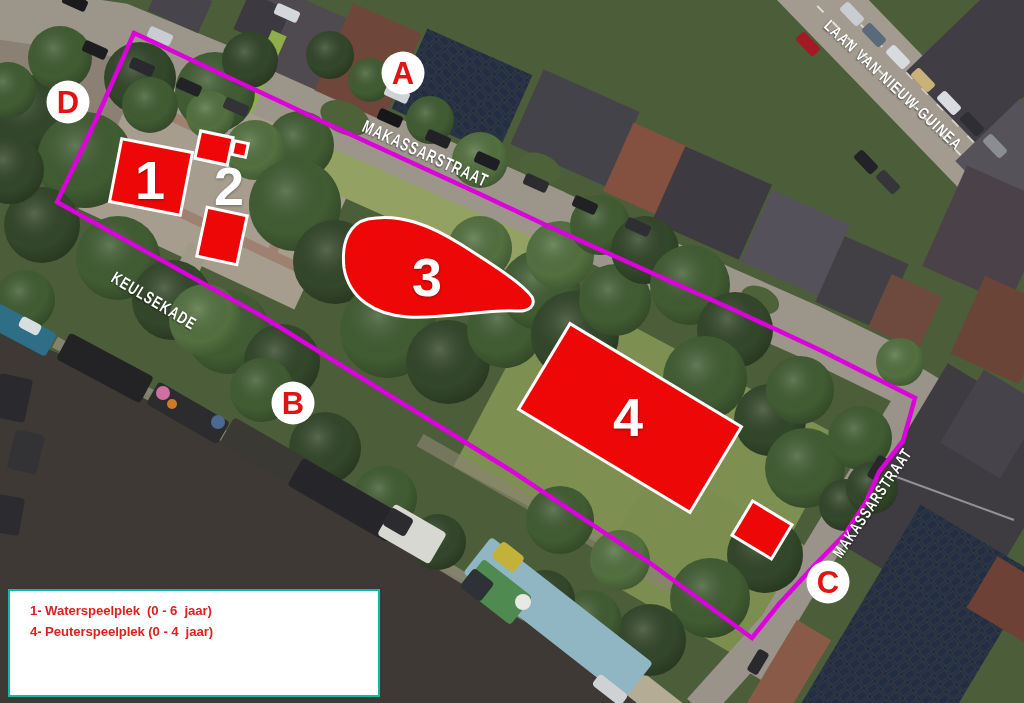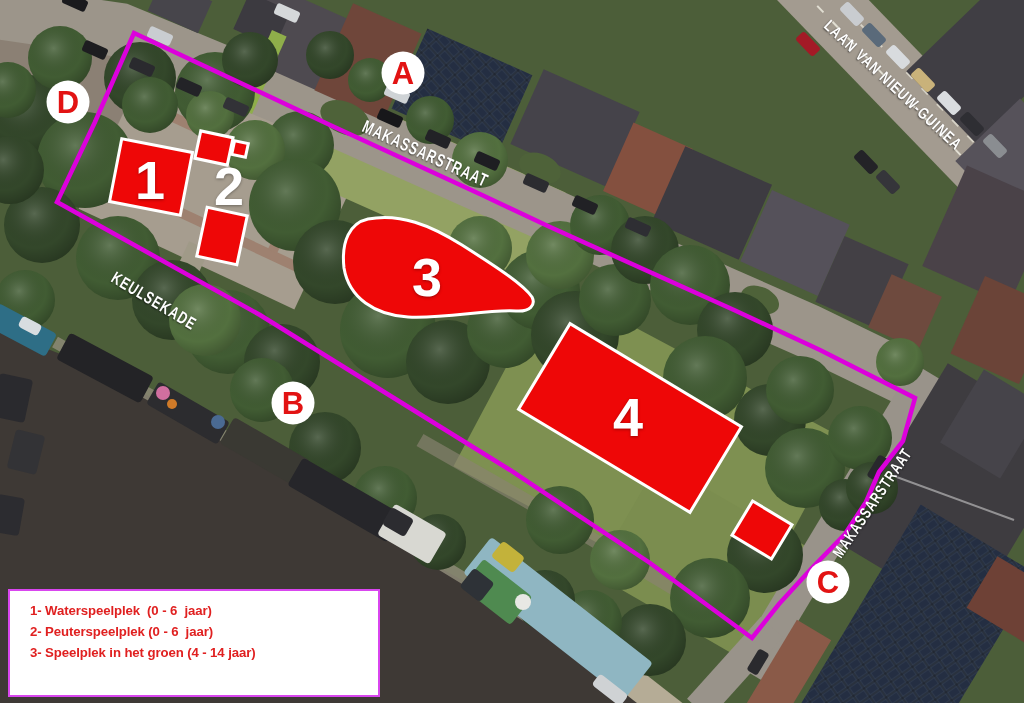--- a/index.html
+++ b/index.html
@@ -5,21 +5,21 @@
   html,body{margin:0;padding:0;background:#222;}
   #stage{position:relative;width:1024px;height:703px;overflow:hidden;
          font-family:"Liberation Sans",sans-serif;background:#50633c;}
   #scene{position:absolute;left:0;top:0;}
   .num-label{font-family:"Liberation Sans",sans-serif;font-weight:bold;
              text-shadow:0 1px 3px rgba(0,0,0,.35);}
   .st-label{font-family:"Liberation Sans",sans-serif;font-weight:bold;
             text-shadow:0 1px 2px rgba(0,0,0,.6);}
   .mk-letter{font-family:"Liberation Sans",sans-serif;font-weight:bold;}
   #legend{position:absolute;left:8px;top:589px;width:372px;height:108px;
-          background:#ffffff;border:2px solid #d946ef;box-sizing:border-box;
+          background:#ffffff;border:2px solid #14b8a6;box-sizing:border-box;
           padding:9px 6px 6px 20px;}
   .legend-line{font-weight:bold;font-size:13.2px;line-height:21px;
                color:#e02020;white-space:pre;letter-spacing:-0.1px;}
 </style>
 </head>
 <body>
 
 <div id="stage">
   <svg id="scene" width="1024" height="703" viewBox="0 0 1024 703">
     <defs>
@@ -292,16 +292,15 @@
         </g>
         <text x="361" y="131" fill="#ffffff" font-size="18" font-weight="bold" class="st-label" textLength="136" lengthAdjust="spacingAndGlyphs" letter-spacing="1.5" transform="rotate(24.5 361 131)">MAKASSARSTRAAT</text>
         <text x="110" y="281" fill="#ffffff" font-size="17" font-weight="bold" class="st-label" textLength="96" lengthAdjust="spacingAndGlyphs" letter-spacing="1.5" transform="rotate(31 110 281)">KEULSEKADE</text>
         <text x="823" y="27" fill="#ffffff" font-size="16" font-weight="bold" class="st-label" textLength="182" lengthAdjust="spacingAndGlyphs" letter-spacing="1.5" transform="rotate(43 823 27)">LAAN VAN NIEUW-GUINEA</text>
         <text x="841" y="559" fill="#ffffff" font-size="16" font-weight="bold" class="st-label" textLength="128" lengthAdjust="spacingAndGlyphs" letter-spacing="1.5" transform="rotate(-56 841 559)">MAKASSARSTRAAT</text>
       </g>
   </svg>
 
   <div id="legend">
     <div class="legend-line">1- Waterspeelplek  (0 - 6  jaar)</div>
-    <div class="legend-line">2- Peuterspeelplek (0 - 6  jaar)</div>
-    <div class="legend-line">3- Speelplek in het groen (4 - 14 jaar)</div>
+    <div class="legend-line">4- Peuterspeelplek (0 - 4  jaar)</div>
   </div>
 </div>
 
 </body></html>

